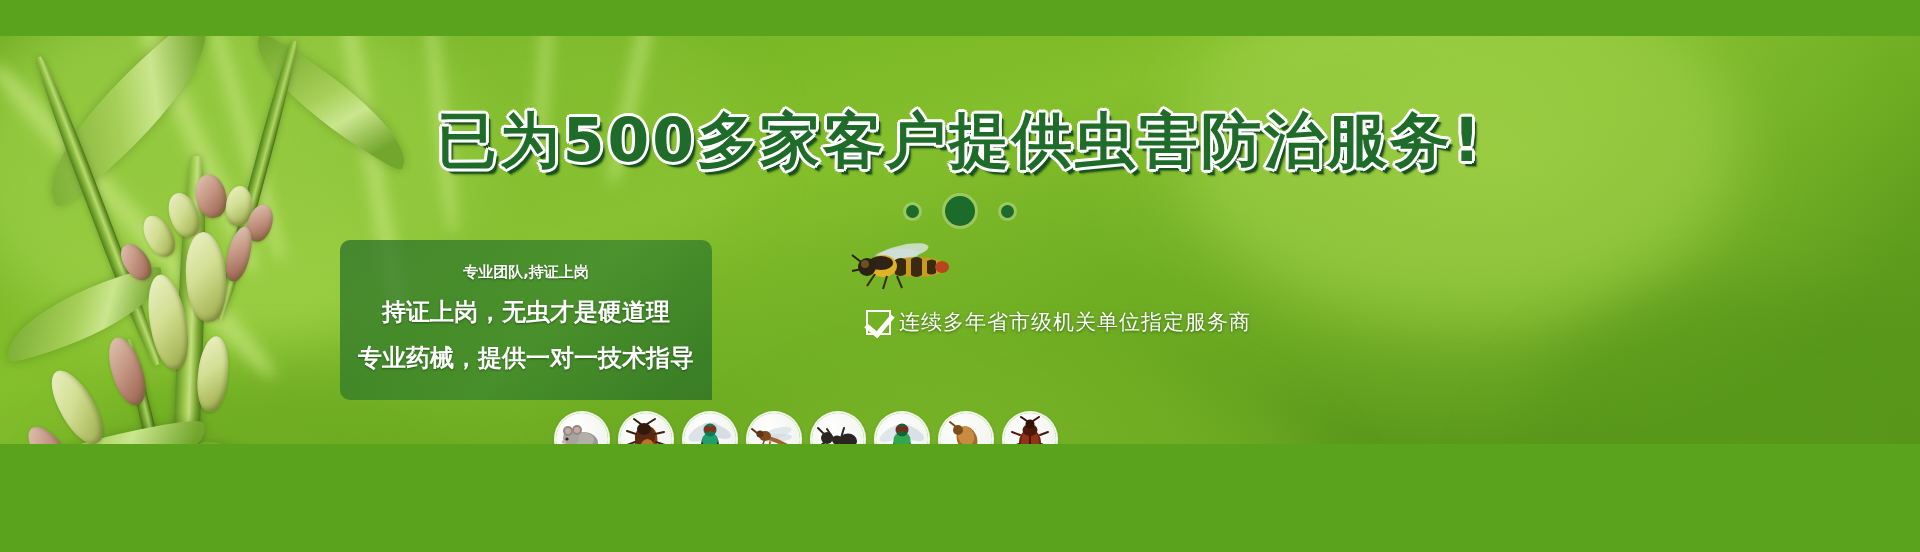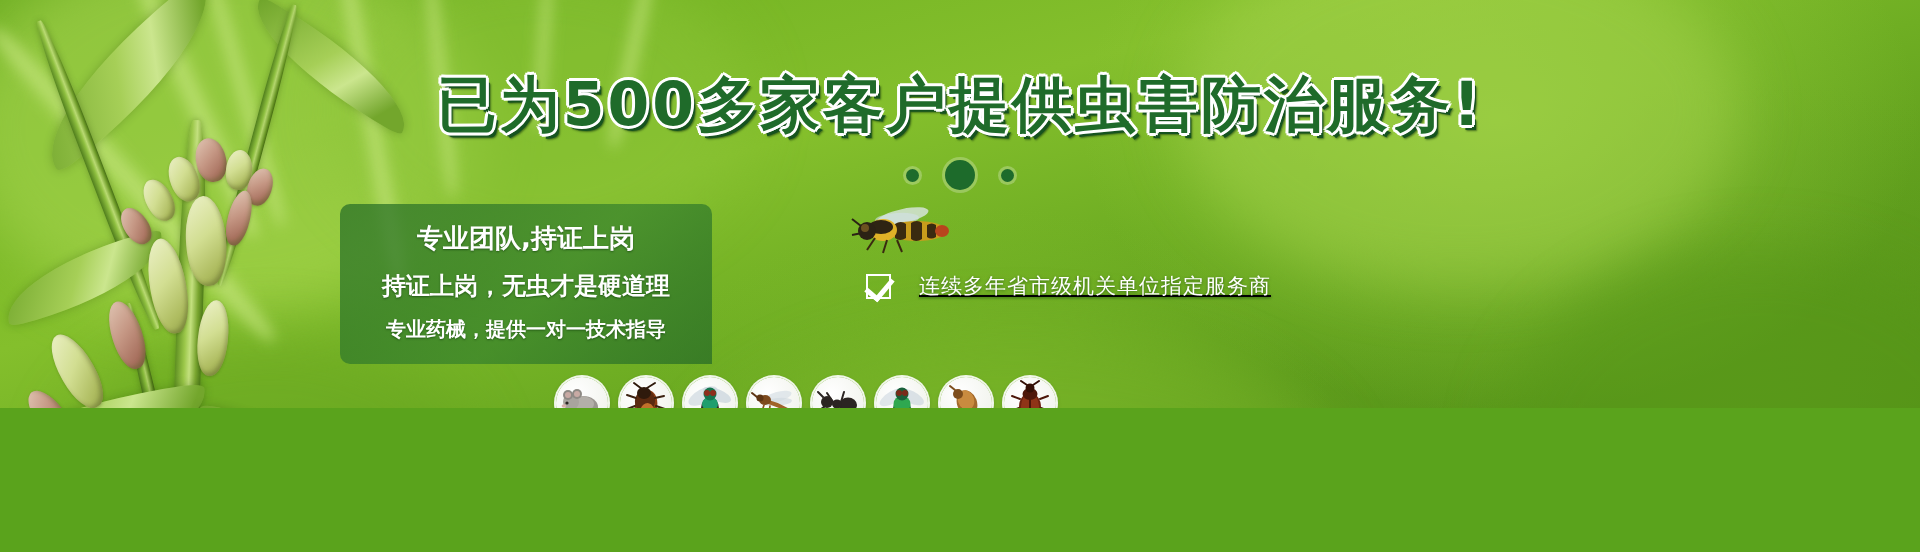--- a/index.html
+++ b/index.html
@@ -11,20 +11,21 @@
   .banner {
     position:relative;
     width:1920px;
     height:408px;
     overflow:hidden;
     background:
       radial-gradient(ellipse 600px 420px at 1500px 120px, rgba(150,205,60,.75), rgba(150,205,60,0) 70%),
       radial-gradient(ellipse 700px 500px at 1750px 440px, rgba(96,160,30,.85), rgba(96,160,30,0) 72%),
       radial-gradient(ellipse 520px 380px at 980px 470px, rgba(126,186,42,.8), rgba(126,186,42,0) 70%),
       linear-gradient(165deg,#6fae23 0%,#77b625 18%,#84bf2c 38%,#6fae23 58%,#5e9c1c 78%,#4e8a14 100%);
+    margin-top: 36px;
   }
 
   
   .bg-layer { position:absolute; inset:0; }
 
   .blur-blob {
     position:absolute;
     border-radius:50%;
     filter:blur(28px);
     pointer-events:none;
@@ -142,34 +143,34 @@
     gap:14px;
     padding:6px 10px 10px;
   }
   .slogan-line {
     color:#ffffff;
     font-weight:bold;
     white-space:nowrap;
     text-shadow:0 1px 2px rgba(0,40,0,.5);
     font-family:"DejaVu Sans","Liberation Sans",sans-serif;
   }
-  .sl-1 { font-size:26px; letter-spacing:0px; }
+  .sl-1 { font-size:15px; letter-spacing:0px; }
   .sl-2 { font-size:24px; letter-spacing:0px; }
-  .sl-3 { font-size:20px; letter-spacing:0px; }
+  .sl-3 { font-size:24px; letter-spacing:0px; }
 
   
   .checklist {
     position:absolute;
     left:866px;
     top:272px;
     display:flex;
     flex-direction:column;
     gap:22px;
   }
-  .check-row { display:flex; align-items:center; gap:28px;text-decoration:underline; }
+  .check-row { display:flex; align-items:center; gap:8px; }
   .check-box {
     width:25px; height:25px;
     border:2px solid #ffffff;
     position:relative;
     flex:0 0 auto;
   }
   .check-box::after {
     content:"";
     position:absolute;
     left:3px; top:-3px;

